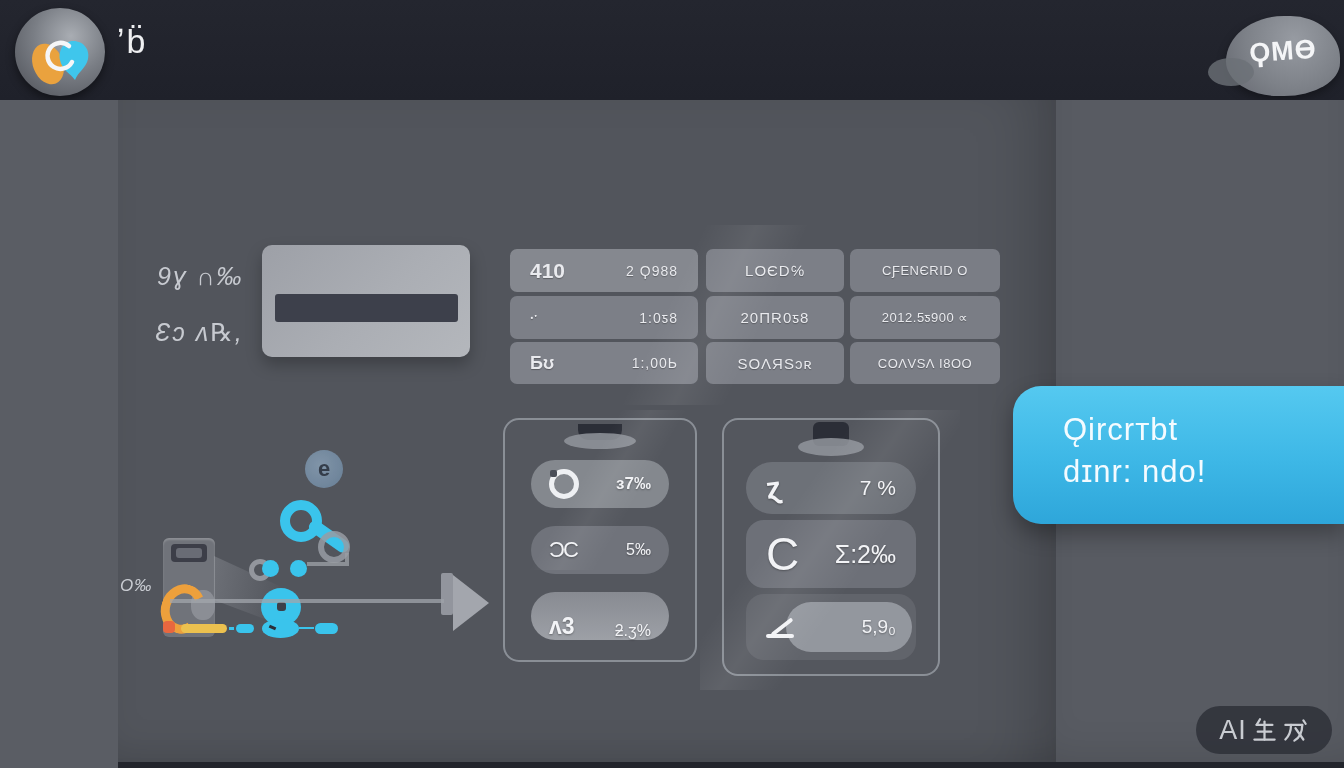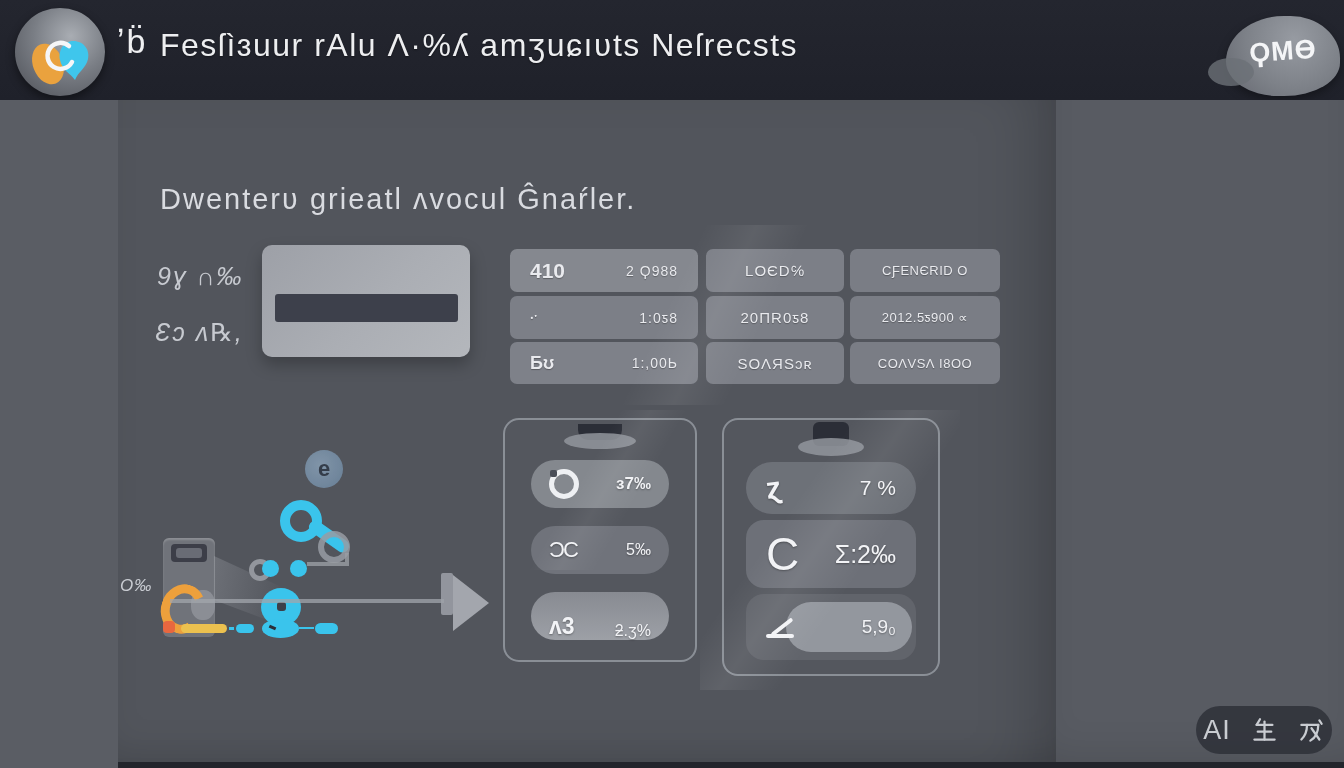--- a/index.html
+++ b/index.html
@@ -123,49 +123,47 @@
   
   .streak-a{left:430px;top:225px;width:570px;height:180px;pointer-events:none;
             background:linear-gradient(115deg,transparent 42%,rgba(255,255,255,.07) 50%,transparent 58%);}
   .streak-b{left:700px;top:410px;width:260px;height:280px;pointer-events:none;
             background:linear-gradient(125deg,transparent 35%,rgba(255,255,255,.08) 47%,transparent 60%);}
   .streak-c{left:500px;top:410px;width:210px;height:160px;pointer-events:none;
             background:linear-gradient(120deg,transparent 40%,rgba(255,255,255,.06) 50%,transparent 62%);}
 
   
   .watermark{left:1196px;top:706px;width:136px;height:48px;border-radius:24px;
-             background:rgba(42,45,52,.78);display:flex;align-items:center;justify-content:center;gap:20px;
+             background:rgba(42,45,52,.78);display:flex;align-items:center;justify-content:center;gap:4px;
              color:#c9ccd1;}
   .wm-latin{font-size:27px;letter-spacing:1px;}
 </style>
 </head>
 <body>
 
 <div class="stage">
 
   <div class="abs header">
     <div class="abs logo-wrap">
       <svg width="90" height="88" viewBox="0 0 88 88">
         <ellipse cx="32" cy="56" rx="15" ry="21" fill="#eaa23e" transform="rotate(-22 32 56)"></ellipse>
         <path d="M57 33 c11 0 17 9 15 18 c-2 9 -10 13 -13 21 c-5 -7 -13 -10 -15 -20 c-2 -10 4 -19 13 -19 z" fill="#3fc6ec"></path>
         <path d="M53 38 a13 13 0 1 0 3 16" stroke="#f5f6f8" stroke-width="4.5" fill="none" stroke-linecap="round"></path>
       </svg>
     </div>
     <span class="abs badge">ʼb̈</span>
-    <span class="abs app-title">Fesſìɜuur rAlu Λ·%ʎ amʒuɕıʋts Neſrecsts</span>
     <div class="abs org-blob">
       <span class="org-text">ϘMϴ</span>
     </div>
   </div>
 
   <div class="abs left-col"></div>
   <div class="abs main-col"></div>
   <div class="abs right-col"></div>
 
-  <div class="abs heading">Dwenterʋ grieatl ʌvocul Ĝnaŕler.</div>
   <div class="abs stat1">9ɣ ∩‰</div>
   <div class="abs stat2">Ɛɔ ʌ℞,</div>
 
   <div class="abs card">
     <div class="card-bar"></div>
   </div>
 
   <div class="abs cell c1 r1">
     <span class="lv">410</span>
     <span class="rv">2 Ϙ988</span>
@@ -218,20 +216,24 @@
     <div class="pill pr-row" style="top:174px;height:66px;border-radius:18px;background:rgba(106,109,117,.6);">
       <div style="position:absolute;left:40px;top:8px;width:126px;height:50px;border-radius:25px;background:rgba(190,193,200,.55);"></div>
       <span class="tri-icon" style="position:relative;">
         <span class="base"></span>
           <span class="hyp"></span>
       </span>
       <span style="font-size:19px;position:relative;">5,9₀</span>
     </div>
   </div>
 
+  <div class="abs bubble">
+    <span class="l1">Ǫircrтbt</span>
+    <span class="l2">dɪnr: ndo!</span>
+  </div>
 
   <div class="abs dg-label">O‰</div>
   <div class="abs pkg">
     <div class="pkg-handle"></div>
     <div class="pkg-blob"></div>
   </div>
   <div class="abs crescent"></div>
   <div class="abs beam"></div>
   <div class="abs ghost">
     <span>e</span>

